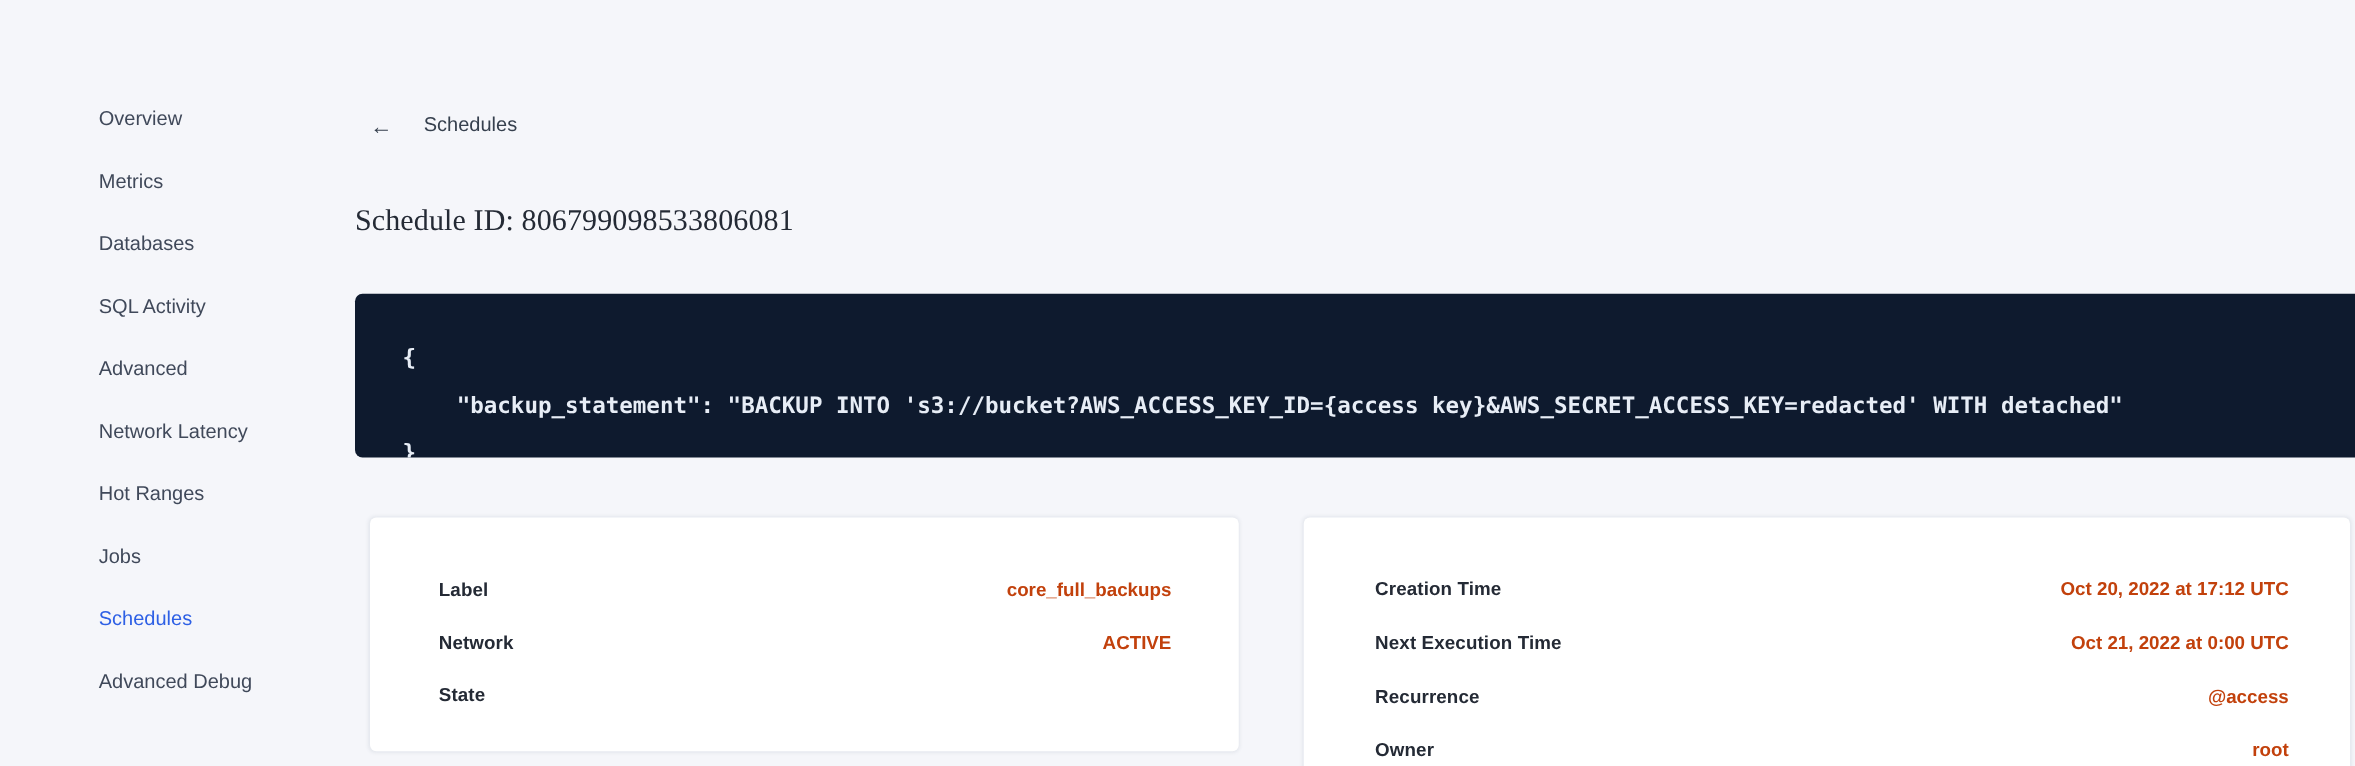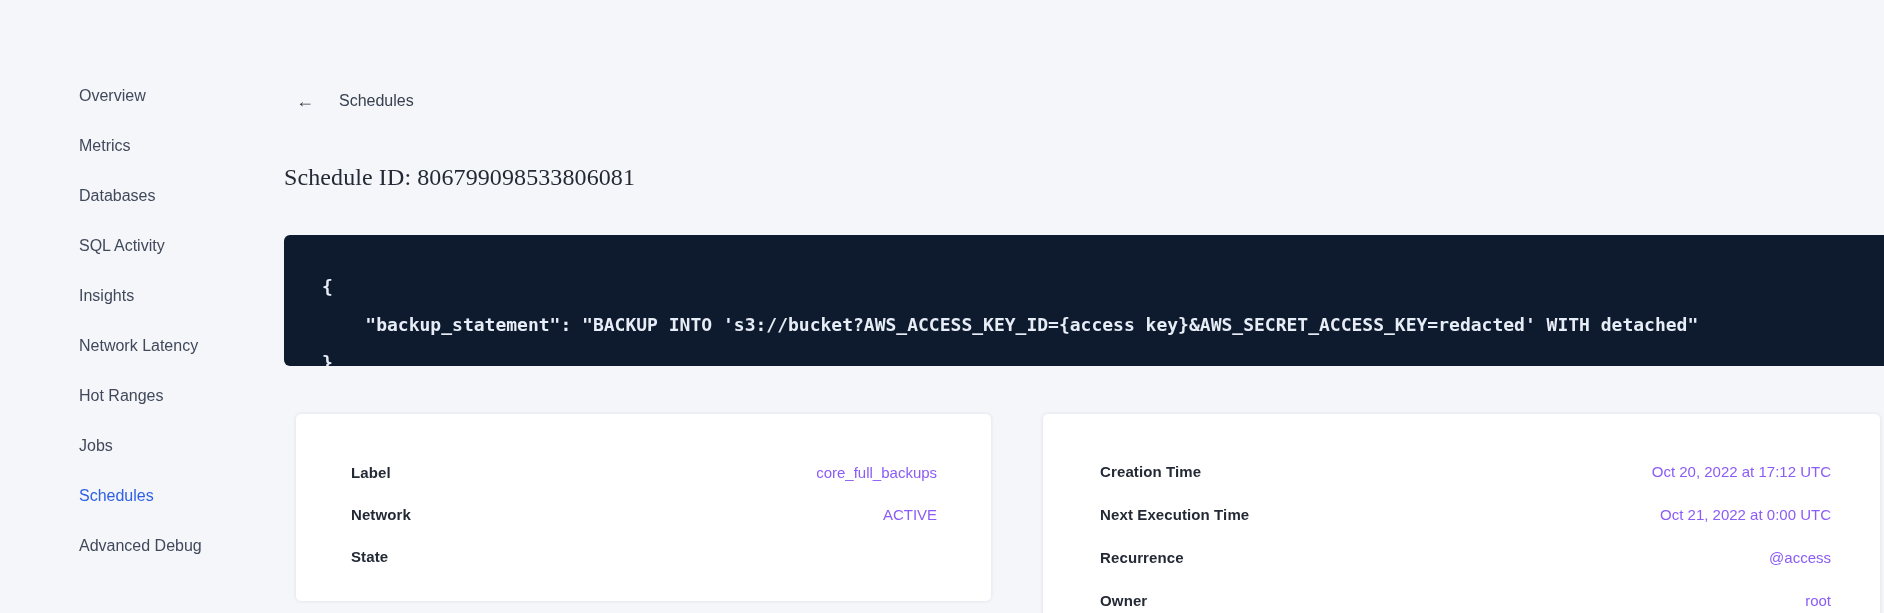--- a/index.html
+++ b/index.html
@@ -116,33 +116,33 @@
   .details-card .detail-row { margin-bottom: 12px; }
   .schedule-card .detail-row { margin-bottom: 13px; }
   .row-label {
     font-size: 15px;
     font-weight: 700;
     color: #242a35;
     letter-spacing: 0.1px;
   }
   .row-value {
     font-size: 15px;
-    font-weight: 400;
-    color: #8b5cf6;
+    font-weight: 700;
+    color: #c2410c;
   }
 </style>
 </head>
 <body>
 
 <nav class="sidebar">
   <a>Overview</a>
   <a>Metrics</a>
   <a>Databases</a>
   <a>SQL Activity</a>
-  <a>Insights</a>
+  <a>Advanced</a>
   <a>Network Latency</a>
   <a>Hot Ranges</a>
   <a>Jobs</a>
   <a class="active">Schedules</a>
   <a>Advanced Debug</a>
 </nav>
 
 <main class="main">
 
   <a class="back-link">

